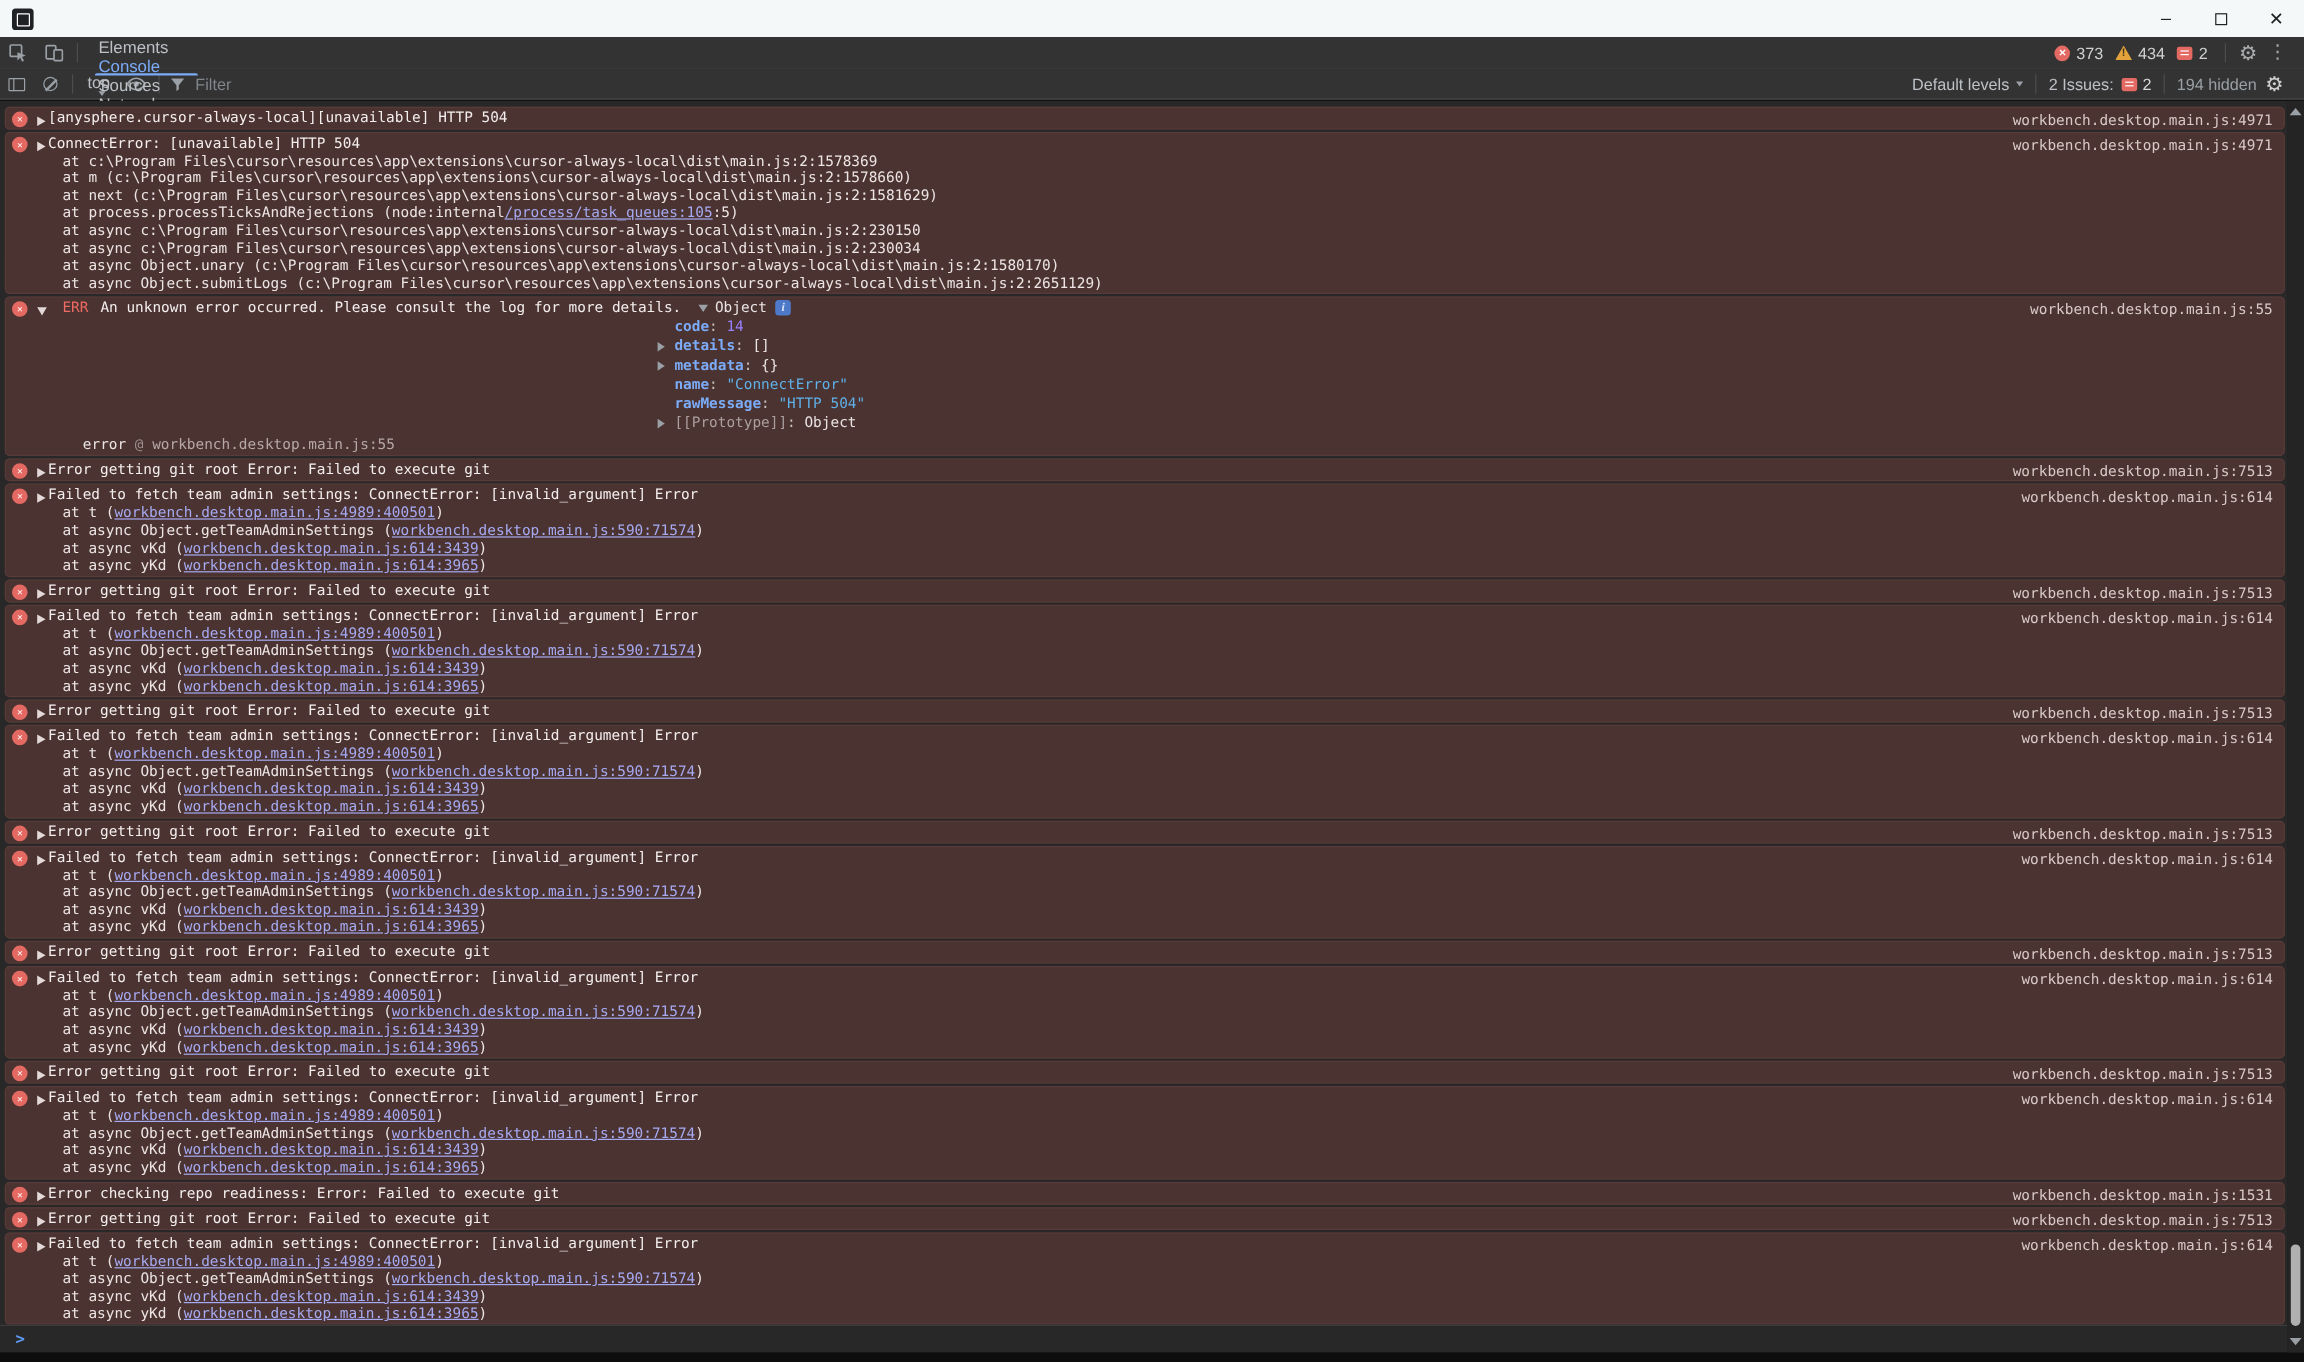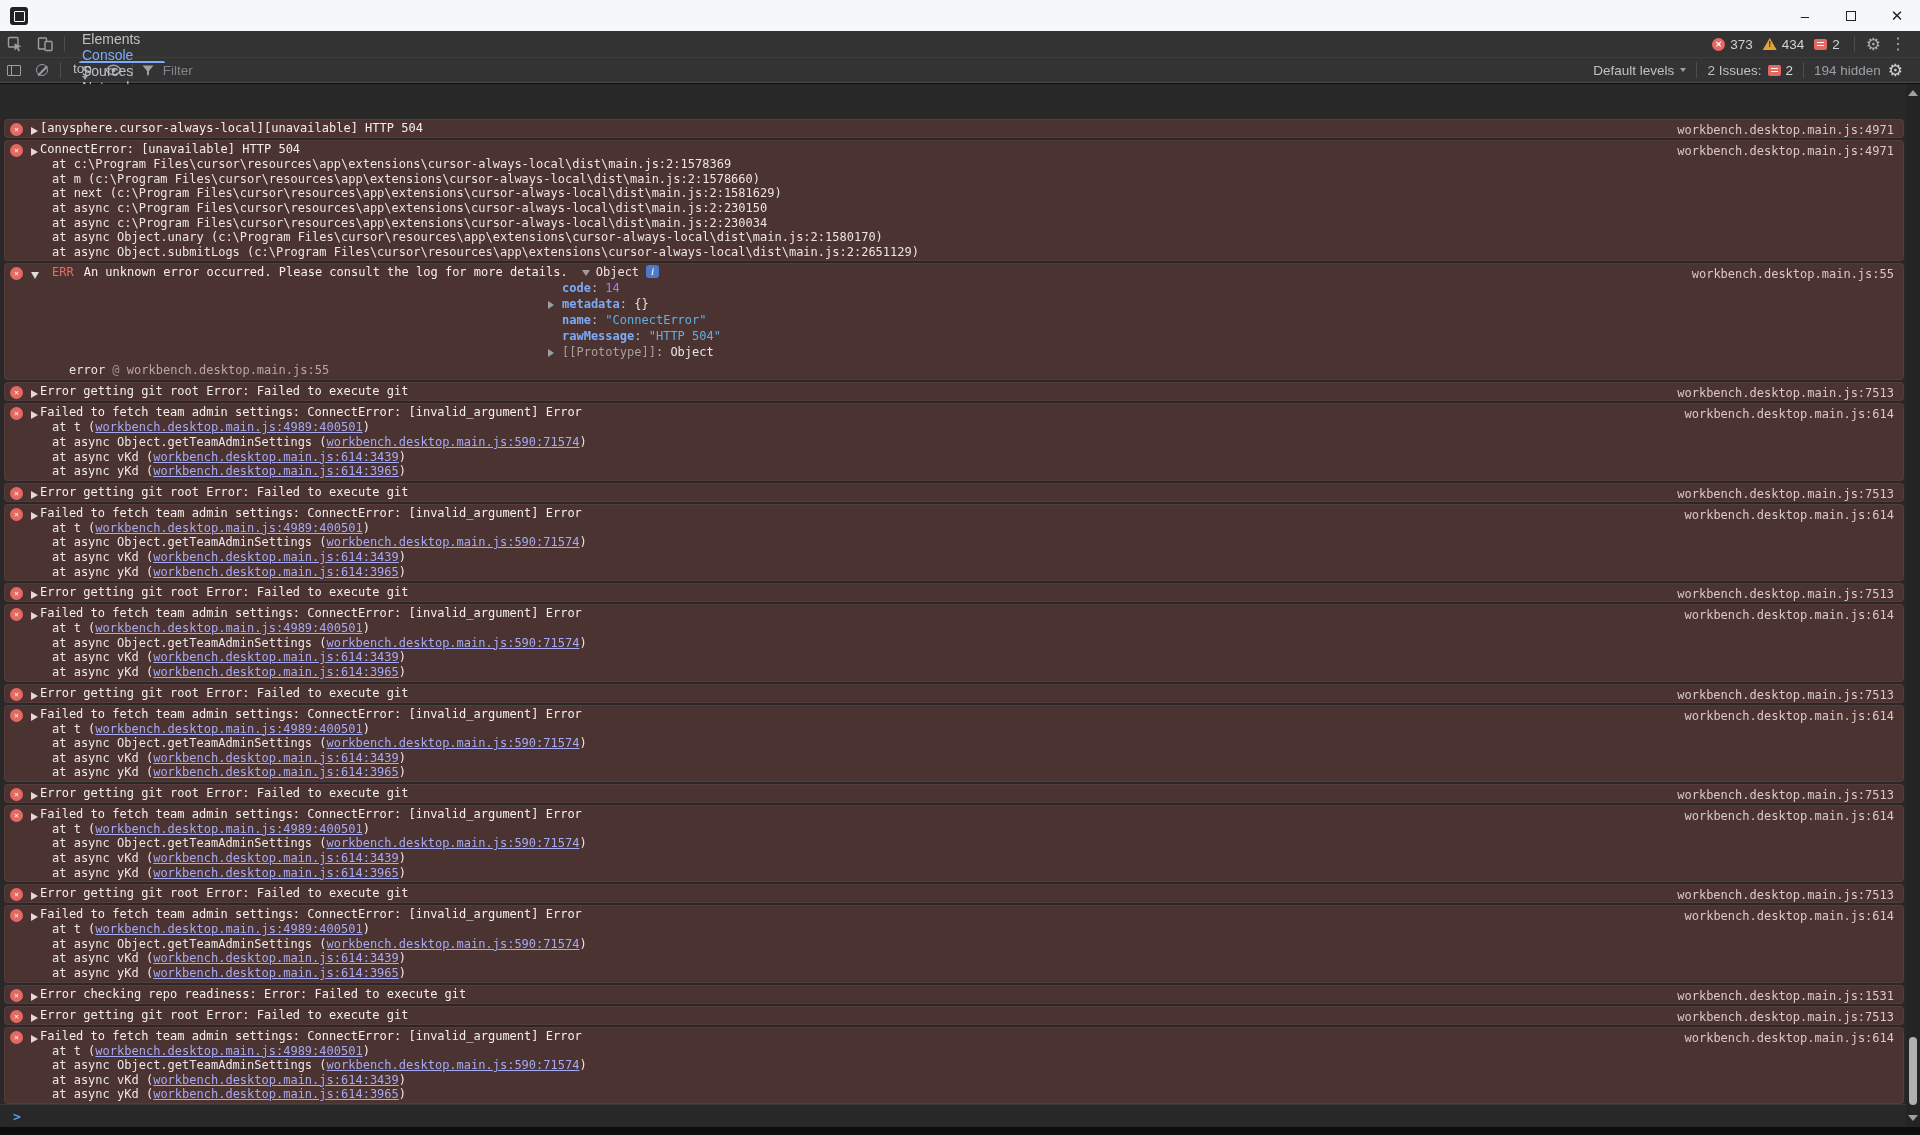--- a/index.html
+++ b/index.html
@@ -218,32 +218,34 @@
         <div class="msg-line"><span class="msg-text">[anysphere.cursor-always-local][unavailable] HTTP 504</span></div>
         <span class="source-link">workbench.desktop.main.js:4971</span>
       </div>
       <div class="entry">
         <span class="err-badge"></span>
         <span class="tri tri-right"></span>
         <div class="msg-line"><span class="msg-text">ConnectError: [unavailable] HTTP 504</span></div>
         <div class="stack-line"><span class="stack-text">at c:\Program Files\cursor\resources\app\extensions\cursor-always-local\dist\main.js:2:1578369</span></div>
         <div class="stack-line"><span class="stack-text">at m (c:\Program Files\cursor\resources\app\extensions\cursor-always-local\dist\main.js:2:1578660)</span></div>
         <div class="stack-line"><span class="stack-text">at next (c:\Program Files\cursor\resources\app\extensions\cursor-always-local\dist\main.js:2:1581629)</span></div>
+        <div class="stack-line"><span class="stack-text">at process.processTicksAndRejections (node:internal</span><span class="stack-link">/process/task_queues:105</span><span class="stack-text">:5)</span></div>
         <div class="stack-line"><span class="stack-text">at async c:\Program Files\cursor\resources\app\extensions\cursor-always-local\dist\main.js:2:230150</span></div>
         <div class="stack-line"><span class="stack-text">at async c:\Program Files\cursor\resources\app\extensions\cursor-always-local\dist\main.js:2:230034</span></div>
         <div class="stack-line"><span class="stack-text">at async Object.unary (c:\Program Files\cursor\resources\app\extensions\cursor-always-local\dist\main.js:2:1580170)</span></div>
         <div class="stack-line"><span class="stack-text">at async Object.submitLogs (c:\Program Files\cursor\resources\app\extensions\cursor-always-local\dist\main.js:2:2651129)</span></div>
         <span class="source-link">workbench.desktop.main.js:4971</span>
       </div>
       <div class="entry">
         <span class="err-badge"></span>
         <span class="tri tri-down"></span>
         <div class="msg-line"><span class="err-label">ERR</span><span class="msg-text">An unknown error occurred. Please consult the log for more details.</span><span class="obj-preview"><span class="tri-sm tri-down-sm"></span><span class="obj-label">Object</span><span class="info-icon"></span></span></div>
         <div class="obj-tree">
           <div class="tree-line"><span class="prop-name">code</span><span class="prop-colon">: </span><span class="prop-value v-number">14</span></div>
+          <div class="tree-line"><span class="tri-sm tri-right-sm prop-tri"></span><span class="prop-name">details</span><span class="prop-colon">: </span><span class="prop-value v-plain">[]</span></div>
           <div class="tree-line"><span class="tri-sm tri-right-sm prop-tri"></span><span class="prop-name">metadata</span><span class="prop-colon">: </span><span class="prop-value v-plain">{}</span></div>
           <div class="tree-line"><span class="prop-name">name</span><span class="prop-colon">: </span><span class="prop-value v-string">"ConnectError"</span></div>
           <div class="tree-line"><span class="prop-name">rawMessage</span><span class="prop-colon">: </span><span class="prop-value v-string">"HTTP 504"</span></div>
           <div class="tree-line"><span class="tri-sm tri-right-sm prop-tri"></span><span class="prop-name muted">[[Prototype]]</span><span class="prop-colon">: </span><span class="prop-value v-proto">Object</span></div>
         </div>
         <div class="caller-line"><span class="caller-fn">error</span><span class="caller-sep"> @ </span><span class="caller-link">workbench.desktop.main.js:55</span></div>
         <span class="source-link">workbench.desktop.main.js:55</span>
       </div>
       <div class="entry">
         <span class="err-badge"></span>

